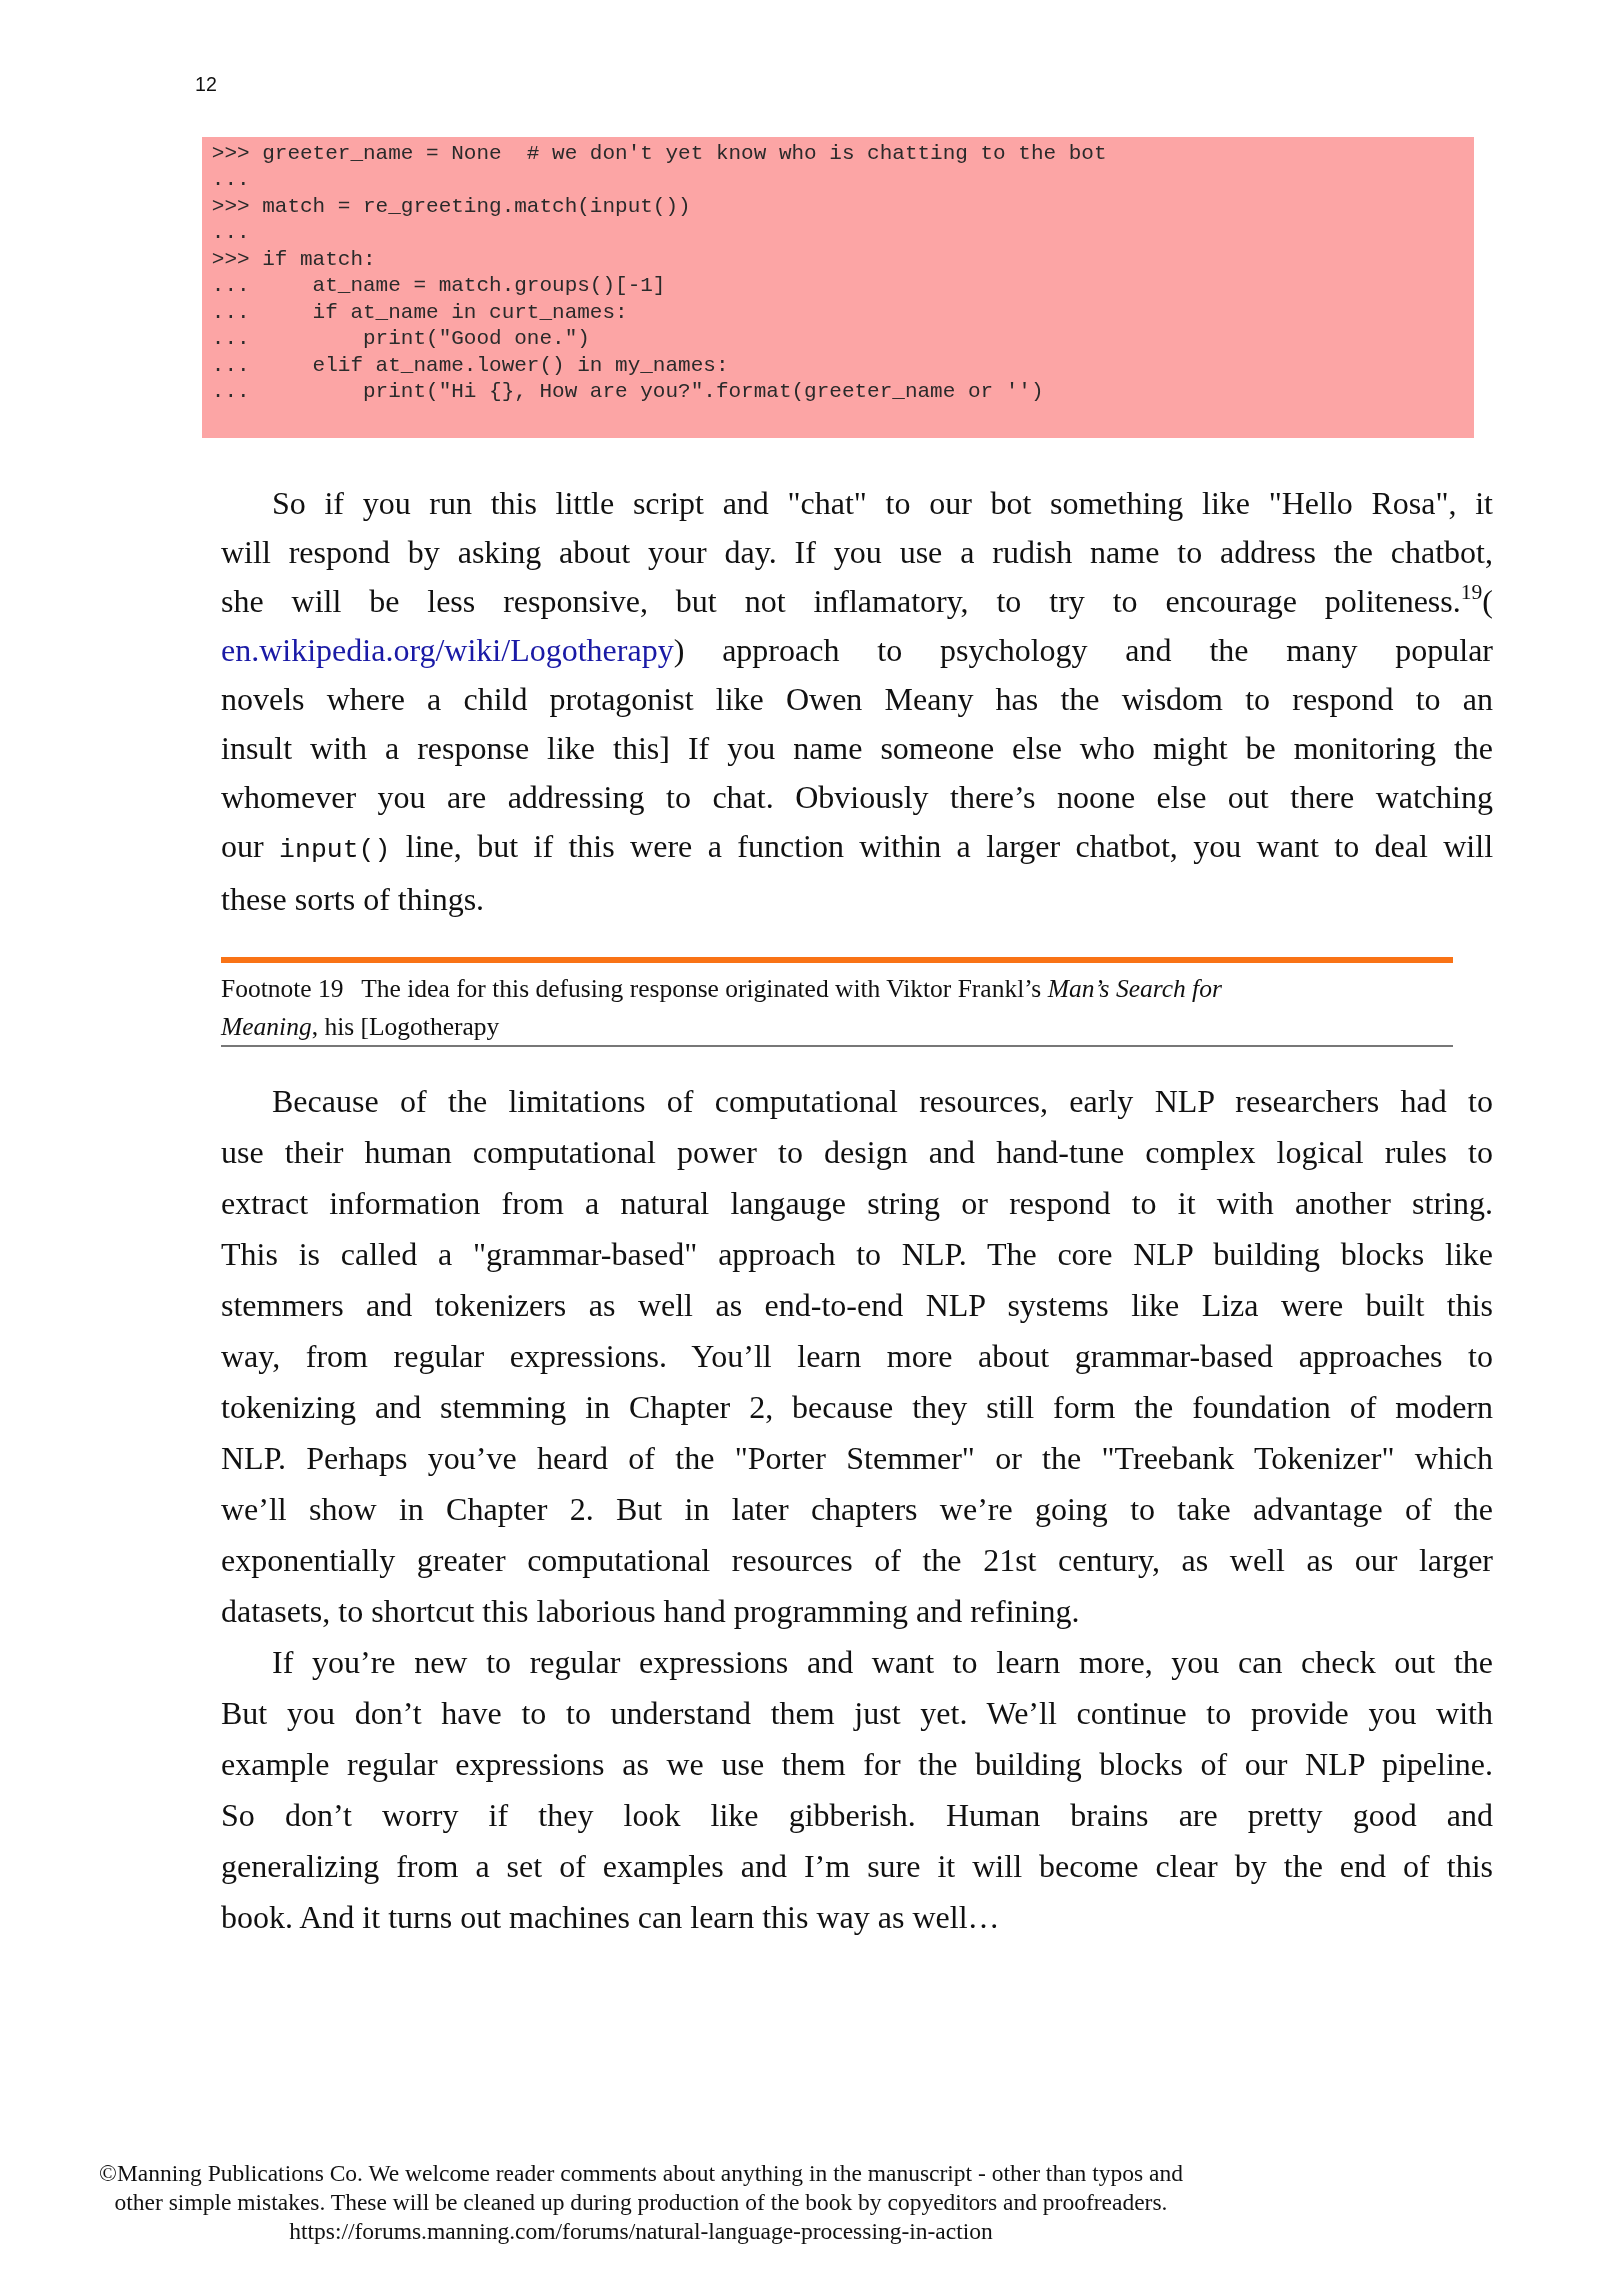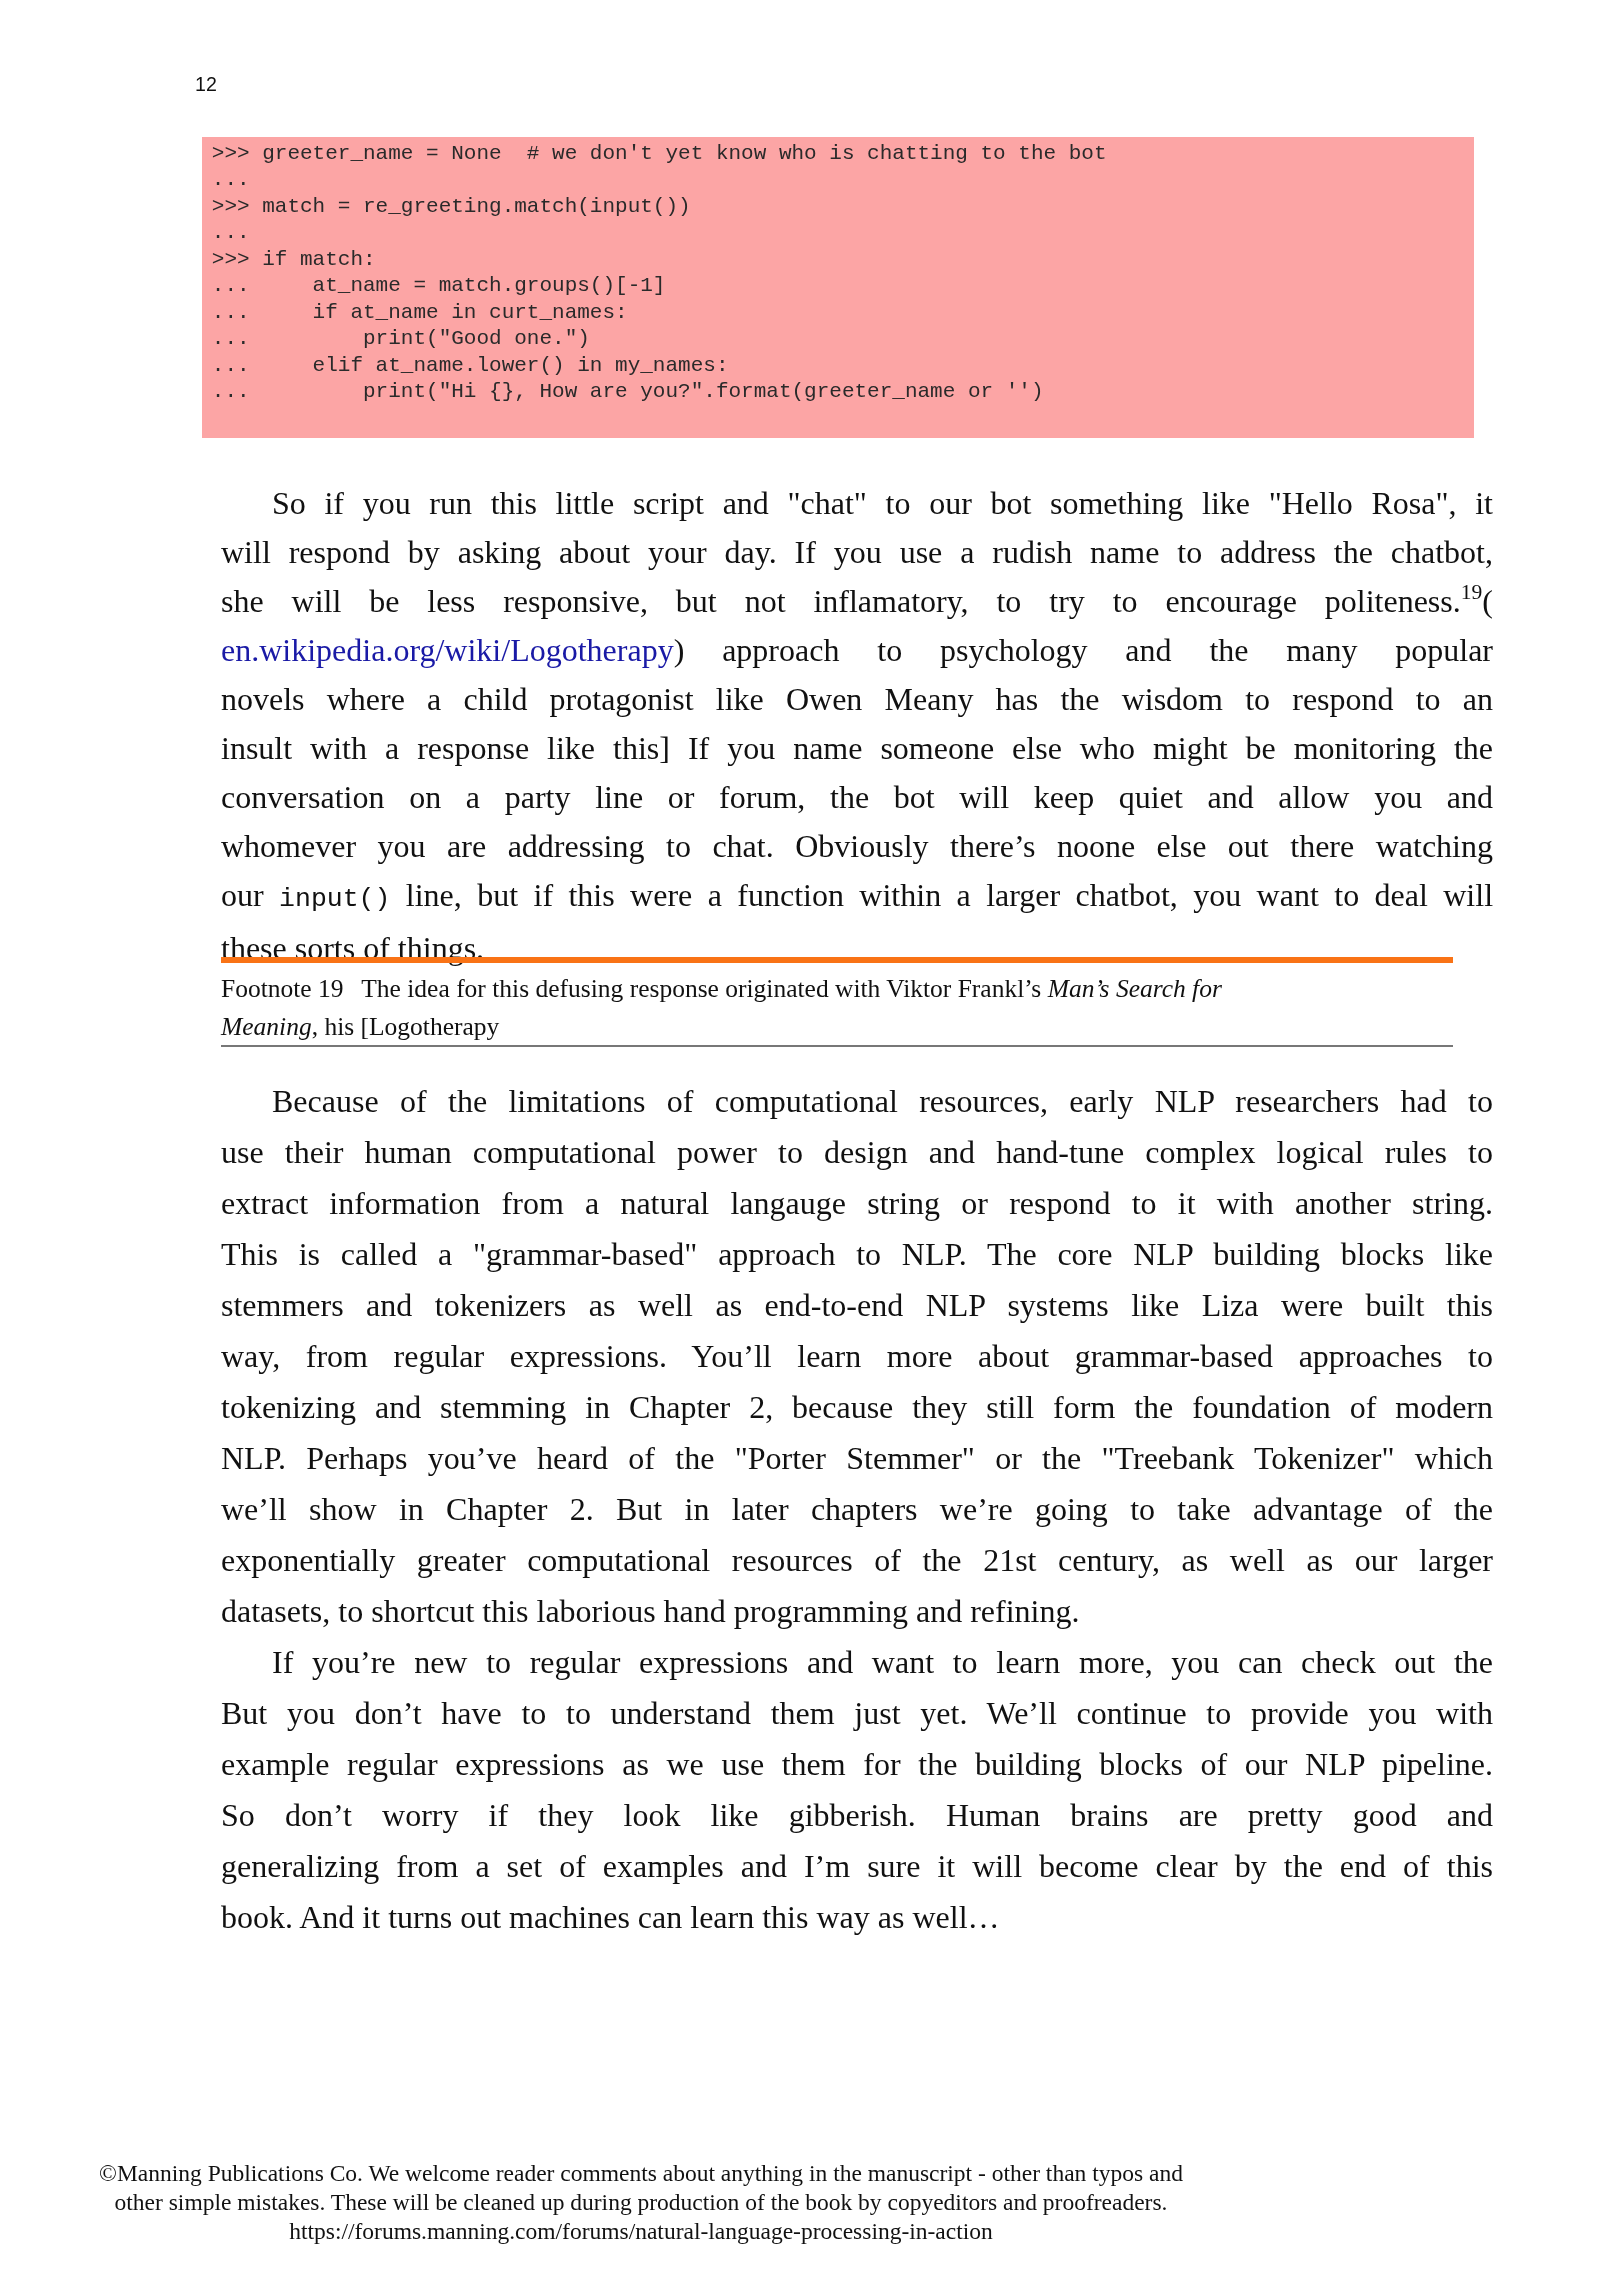--- a/index.html
+++ b/index.html
@@ -61,21 +61,20 @@
   <div class="code-line">...         print("Hi {}, How are you?".format(greeter_name or '')</div>
 </div>
 
 <div class="body-text p1">
   <span class="line indent">So if you run this little script and "chat" to our bot something like "Hello Rosa", it</span>
   <span class="line">will respond by asking about your day. If you use a rudish name to address the chatbot,</span>
   <span class="line"><span>she will be less responsive, but not inflamatory, to try to encourage politeness.</span><sup class="fnref">19</sup><span>(</span></span>
   <span class="line"><a class="link">en.wikipedia.org/wiki/Logotherapy</a><span>)</span> <span>approach to psychology and the many popular</span></span>
   <span class="line">novels where a child protagonist like Owen Meany has the wisdom to respond to an</span>
   <span class="line">insult with a response like this] If you name someone else who might be monitoring the</span>
-  <span class="line">conversation on a party line or forum, the bot will keep quiet and allow you and</span>
   <span class="line">whomever you are addressing to chat. Obviously there’s noone else out there watching</span>
   <span class="line"><span>our</span> <code class="mono">input()</code> <span>line, but if this were a function within a larger chatbot, you want to deal will</span></span>
   <span class="line last">these sorts of things.</span>
 </div>
 
 <div class="footnote">
   <div><span class="fn-label">Footnote 19</span> <span>The idea for this defusing response originated with Viktor Frankl’s</span> <em>Man’s Search for</em></div>
   <div><em>Meaning</em><span>, his [Logotherapy</span></div>
 </div>
 

